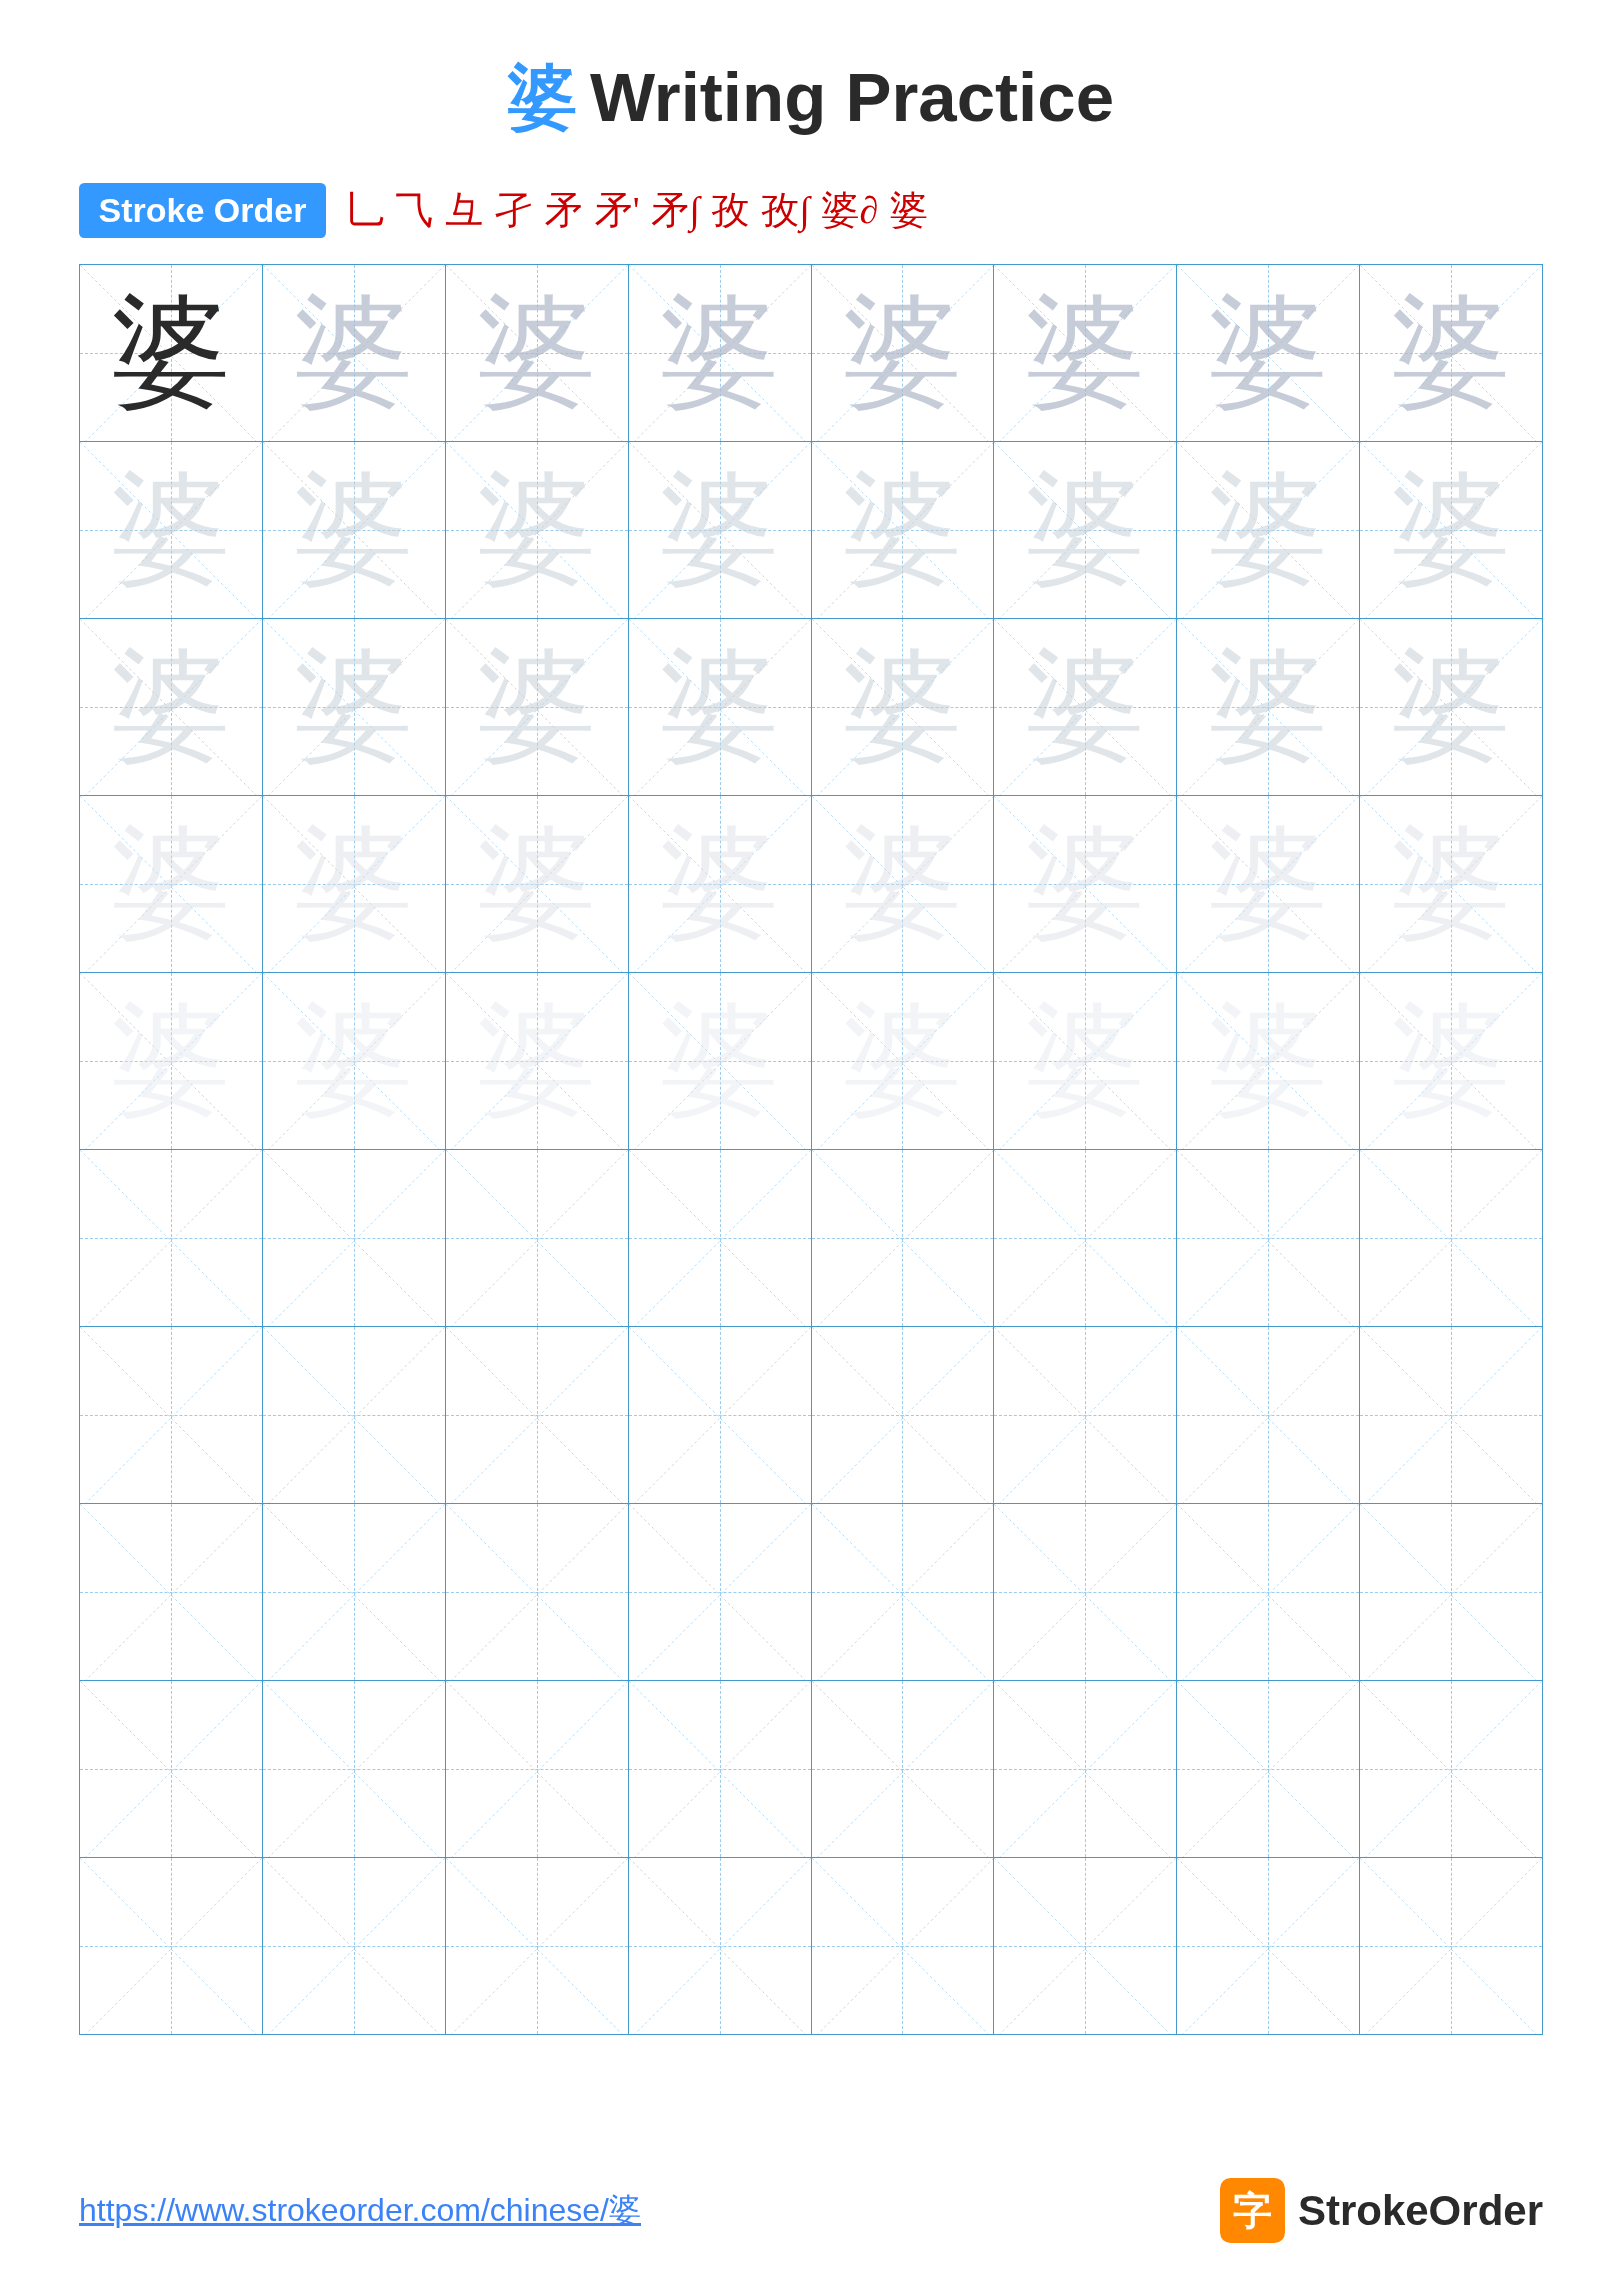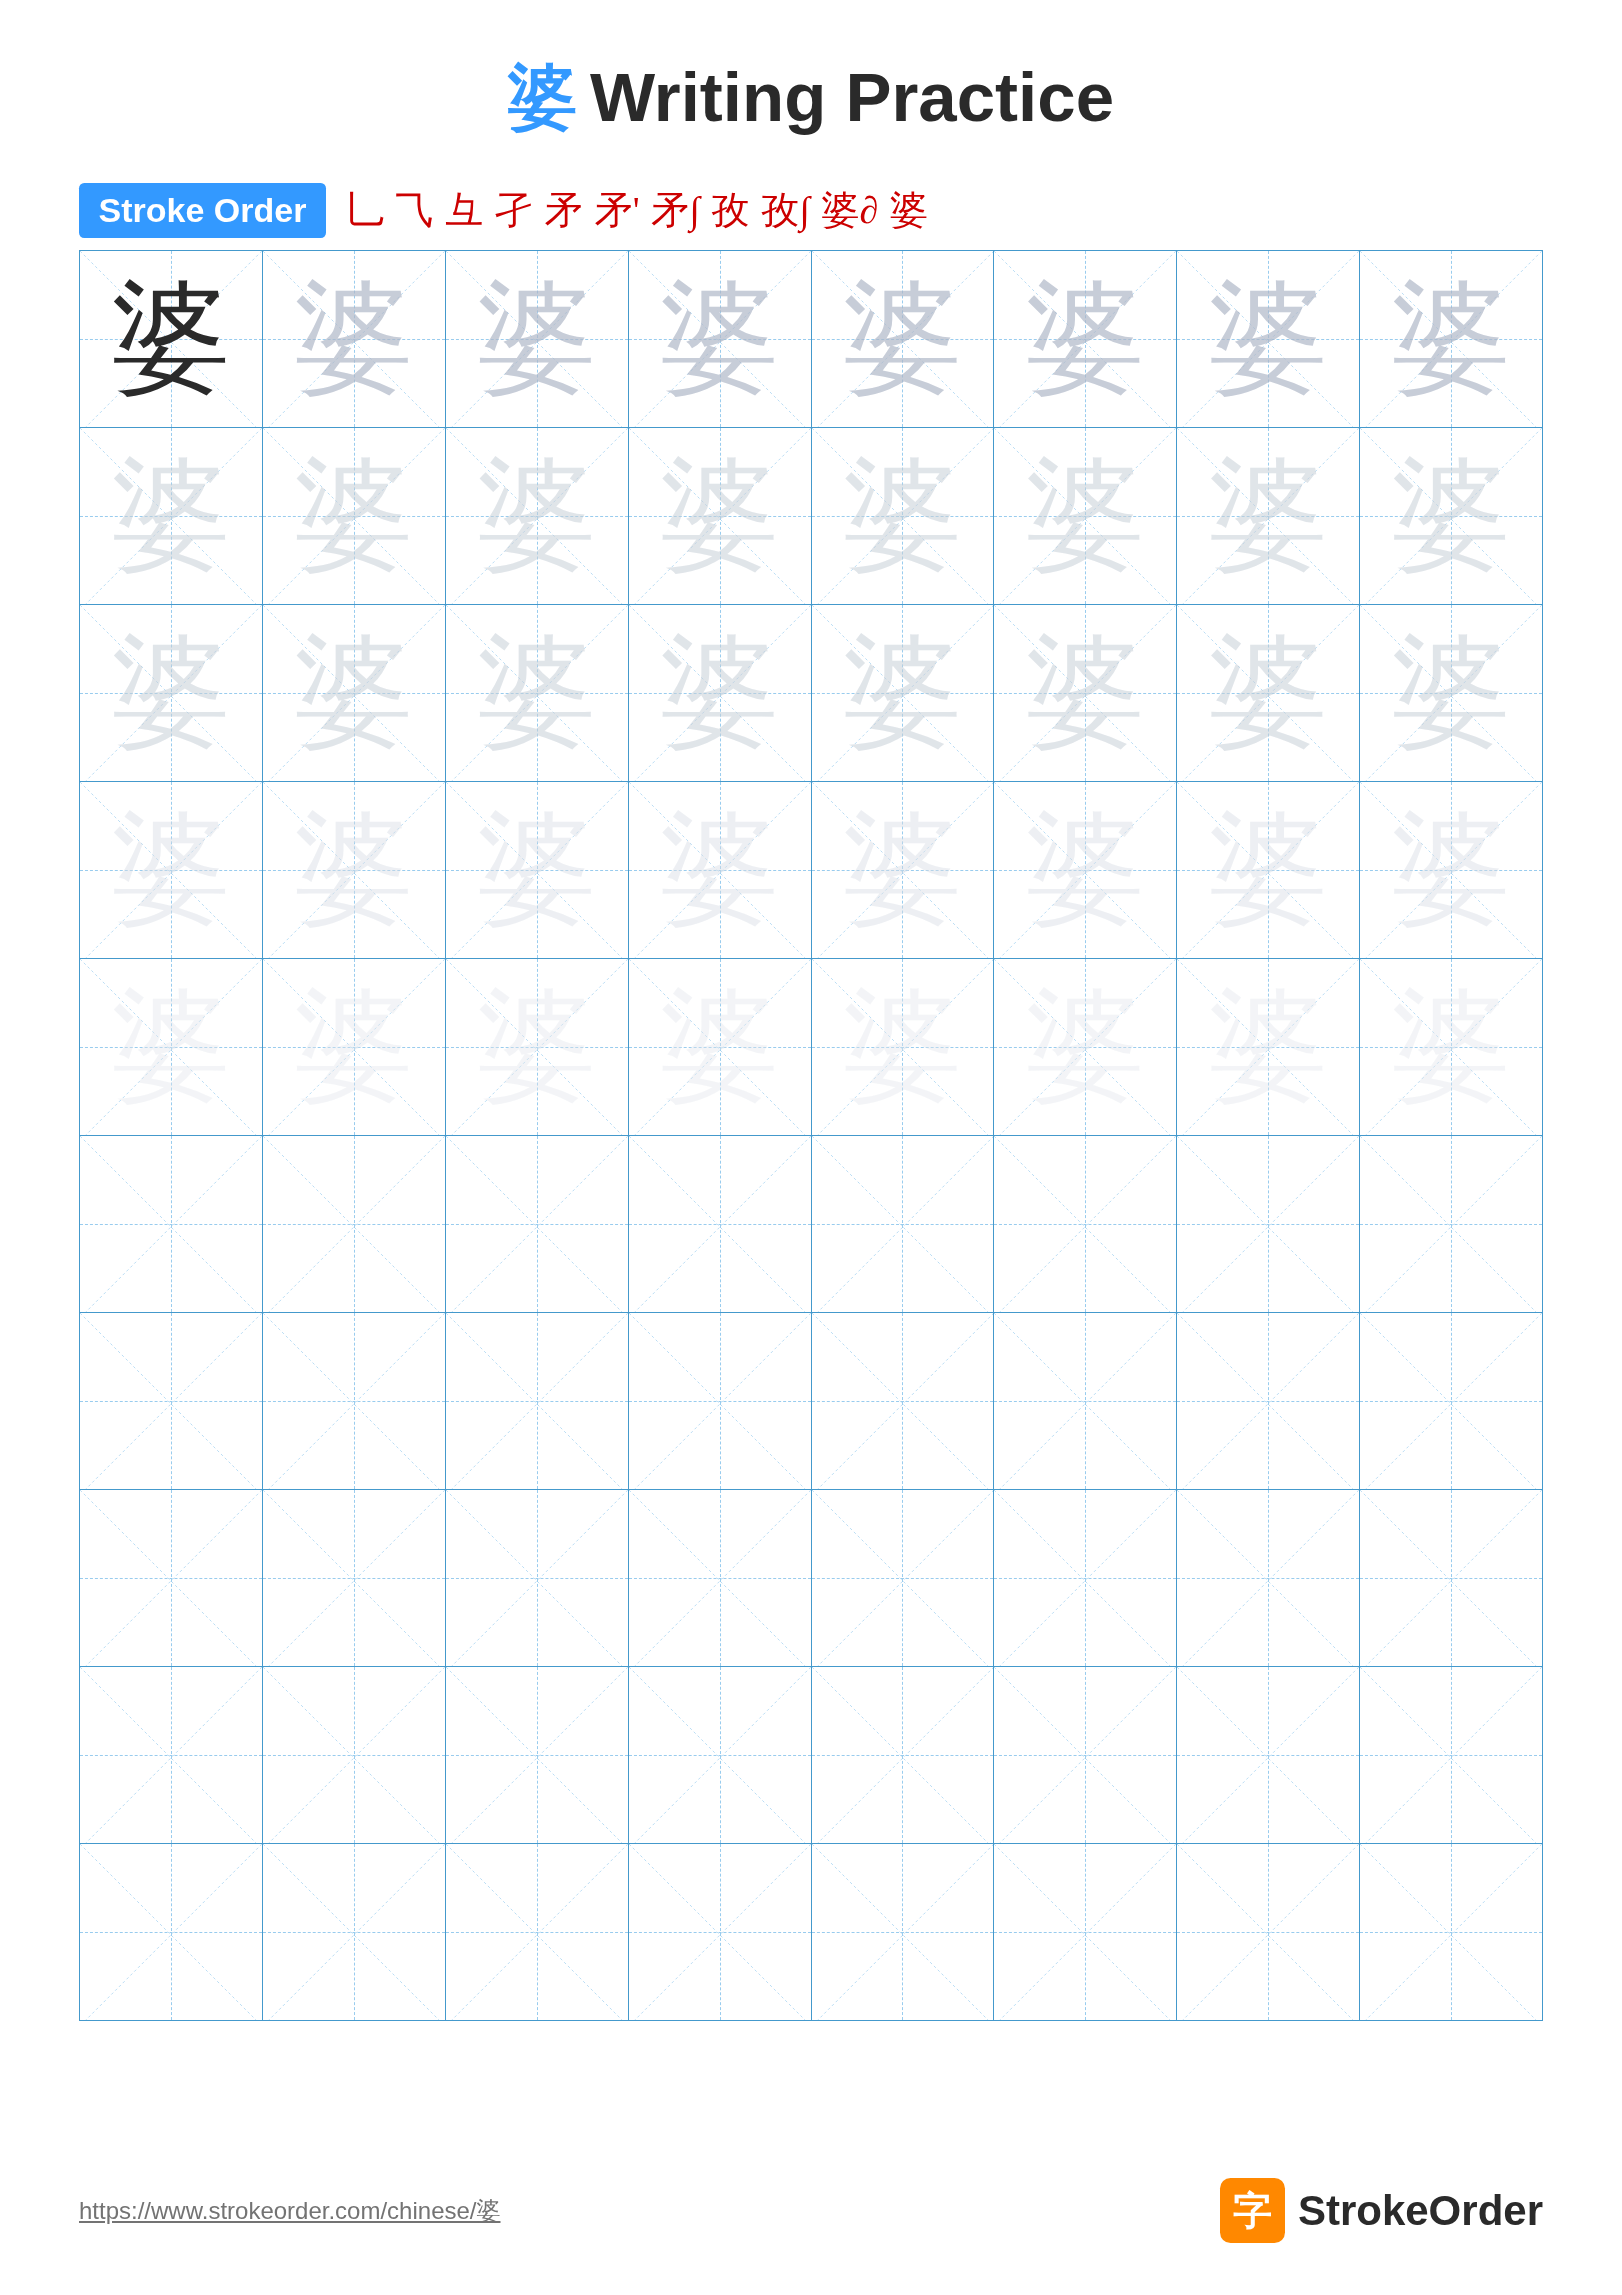--- a/index.html
+++ b/index.html
@@ -22,21 +22,21 @@
     }
     .page-title .char {
       color: #3399ff;
       margin-right: 13px;
     }
 
     .stroke-order-row {
       display: flex;
       align-items: center;
       padding: 0 79px;
-      margin-bottom: 12px;
+      margin-bottom: 26px;
       gap: 19.6px;
     }
     .stroke-order-badge {
       background: #3399ff;
       color: white;
       font-size: 34px;
       font-weight: bold;
       padding: 7.9px 19.6px;
       border-radius: 5.2px;
       white-space: nowrap;
@@ -138,22 +138,22 @@
       position: absolute;
       bottom: 52px;
       left: 0;
       right: 0;
       display: flex;
       align-items: center;
       justify-content: space-between;
       padding: 0 79px;
     }
     .footer-url {
-      font-size: 24px;
-      color: #737373;
+      font-size: 32px;
+      color: #3b82f6;
     }
     .footer-logo {
       display: flex;
       align-items: center;
       gap: 13px;
       font-size: 42px;
       font-weight: bold;
       color: #2a2a2a;
     }
     .footer-logo-icon {

